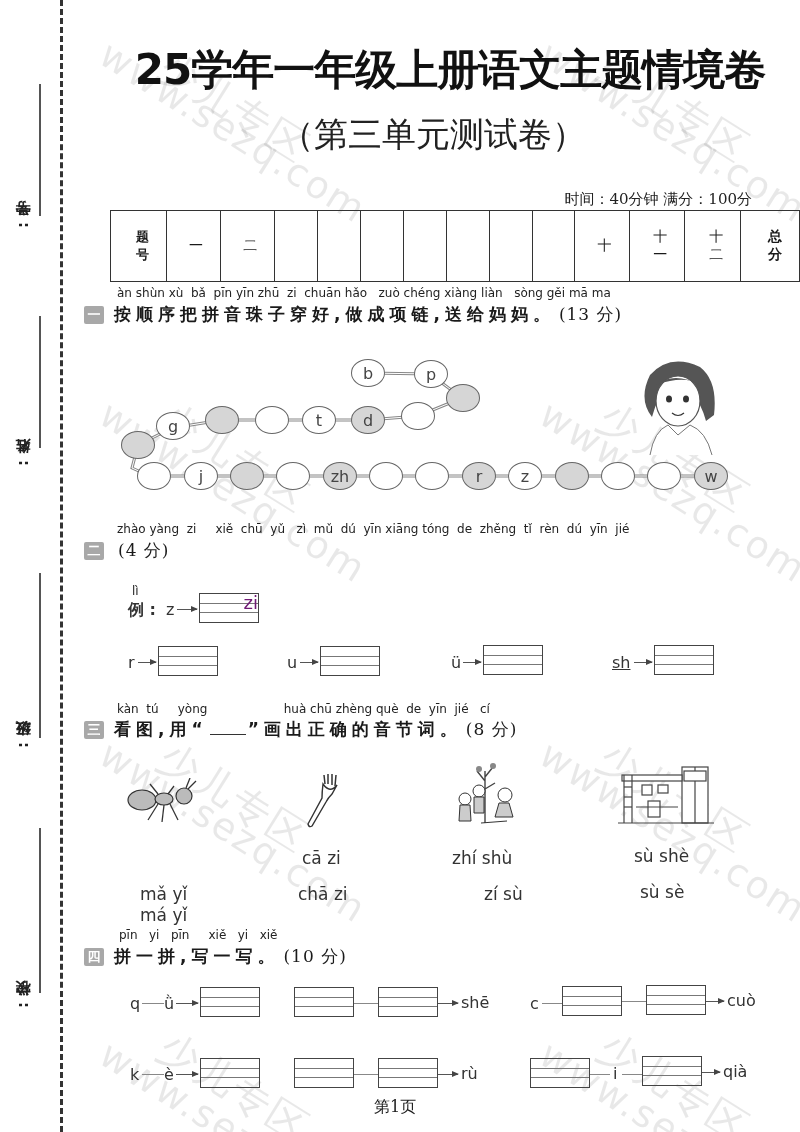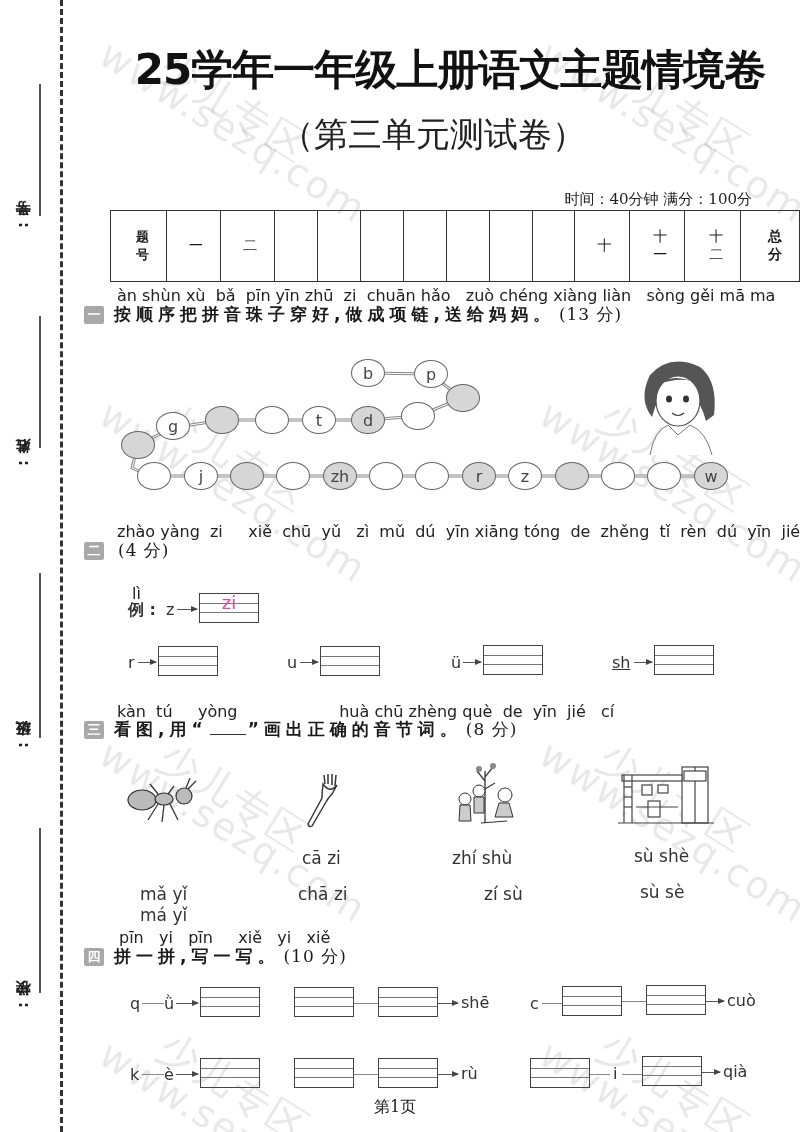--- a/index.html
+++ b/index.html
@@ -23,37 +23,37 @@
            font-family:"DejaVu Sans", sans-serif; letter-spacing:-1px; color:#111; }
   .subtitle { position:absolute; left:280px; top:112px; font-size:34px; font-family:"DejaVu Serif", serif; color:#222; }
   .meta { position:absolute; right:48px; top:190px; font-size:15px; font-family:"DejaVu Serif", serif; color:#222; }
 
   
   table.score { position:absolute; left:110px; top:210px; border-collapse:collapse; }
   table.score td { border:1.5px solid #333; height:28px; text-align:right; font-size:14px; padding:17px; }
   table.score td.hd { font-weight:bold; font-size:13px; width:54px; }
 
   
-  .pinyin { position:absolute; font-size:16px; color:#222; white-space:pre; font-family:"DejaVu Sans", sans-serif; }
+  .pinyin { position:absolute; font-size:12px; color:#222; white-space:pre; font-family:"DejaVu Sans", sans-serif; }
   .sec { position:absolute; left:84px; display:flex; align-items:center; font-size:17px; font-weight:bold; letter-spacing:5px; }
   .badge { width:20px; height:18px; background:#a8a8a8; color:#fff; font-size:13px; display:inline-flex;
            align-items:center; justify-content:center; margin-right:10px; letter-spacing:0; border-radius:2px; }
   .score-txt { font-weight:normal; font-family:"DejaVu Serif", serif; letter-spacing:1px; margin-left:4px; }
 
   
   .bead { position:absolute; width:34px; height:28px; border:1.3px solid #666; border-radius:50%; background:#fff;
           display:flex; align-items:center; justify-content:center; font-size:16px; color:#444; box-sizing:border-box; }
   .bead.shaded { background:#d6d6d6; }
 
   
   .wbox { position:absolute; width:60px; height:30px; border:1.5px solid #444; box-sizing:border-box; }
   .wbox::before, .wbox::after { content:""; position:absolute; left:0; right:0; height:1px; background:#777; }
   .wbox::before { top:33%; }
   .wbox::after { top:66%; }
-  .wbox-text { position:absolute; left:0; right:0; top:-2px; text-align:center; font-size:18px; color:#ec4899; }
+  .wbox-text { position:absolute; left:0; right:0; top:-2px; text-align:right; font-size:18px; color:#701a75; }
   .lbl { position:absolute; font-size:16px; color:#333; }
   .arrow { position:absolute; height:1px; background:#555; }
   .arrow::after { content:""; position:absolute; right:-1px; top:-3px; border-left:7px solid #444;
                   border-top:3.5px solid transparent; border-bottom:3.5px solid transparent; }
   .conn { position:absolute; height:1px; background:#888; }
 
   .opt { position:absolute; font-size:17px; color:#333; }
   .footer { position:absolute; left:374px; top:1097px; font-size:16px; font-family:"DejaVu Serif", serif; }
 </style>
 </head>

